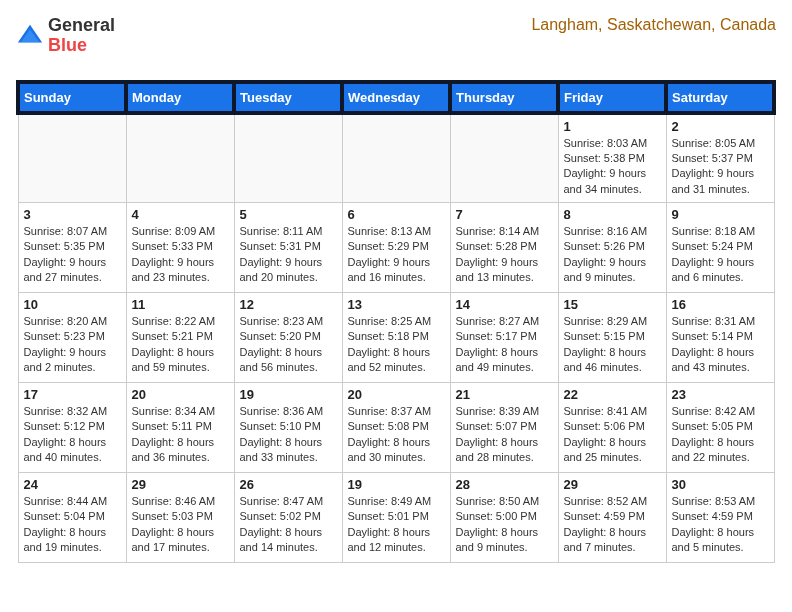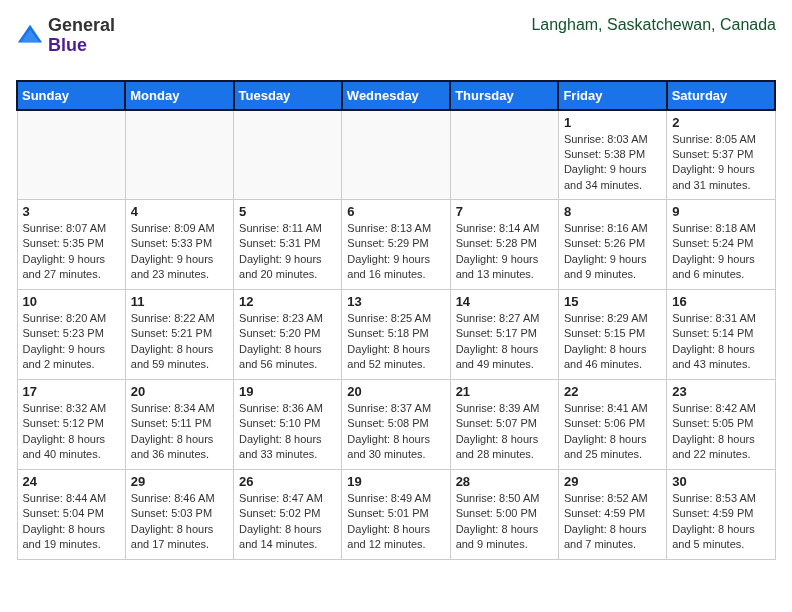--- a/index.html
+++ b/index.html
@@ -20,50 +20,50 @@
       display: flex;
       align-items: center;
       gap: 4px;
     }
     .logo-text {
       font-size: 18px;
       font-weight: bold;
       line-height: 1.1;
     }
     .logo-text span.general { color: #333; }
-    .logo-text span.blue { color: #4c1d95; }
+    .logo-text span.blue { color: #ef4444; }
     .logo-icon {
       width: 28px;
       height: 28px;
     }
     .title-area {
       text-align: right;
     }
     .month-title {
       font-size: 32px;
       font-weight: bold;
       color: #222;
     }
     .location-title {
       font-size: 16px;
-      color: #14532d;
+      color: #a16207;
     }
     .calendar {
       width: 100%;
       border-collapse: collapse;
       table-layout: fixed;
     }
     .calendar th {
       background: #1a73e8;
       color: #fff;
       font-size: 13px;
       font-weight: bold;
       padding: 6px 4px;
       text-align: left;
-      border: 2px solid #0f172a;
+      border: 4px solid #0f172a;
     }
     .calendar td {
       border: 1px solid #ccc;
       vertical-align: top;
       padding: 4px 5px;
       font-size: 11px;
       color: #333;
       height: 90px;
       background: #fff;
     }

